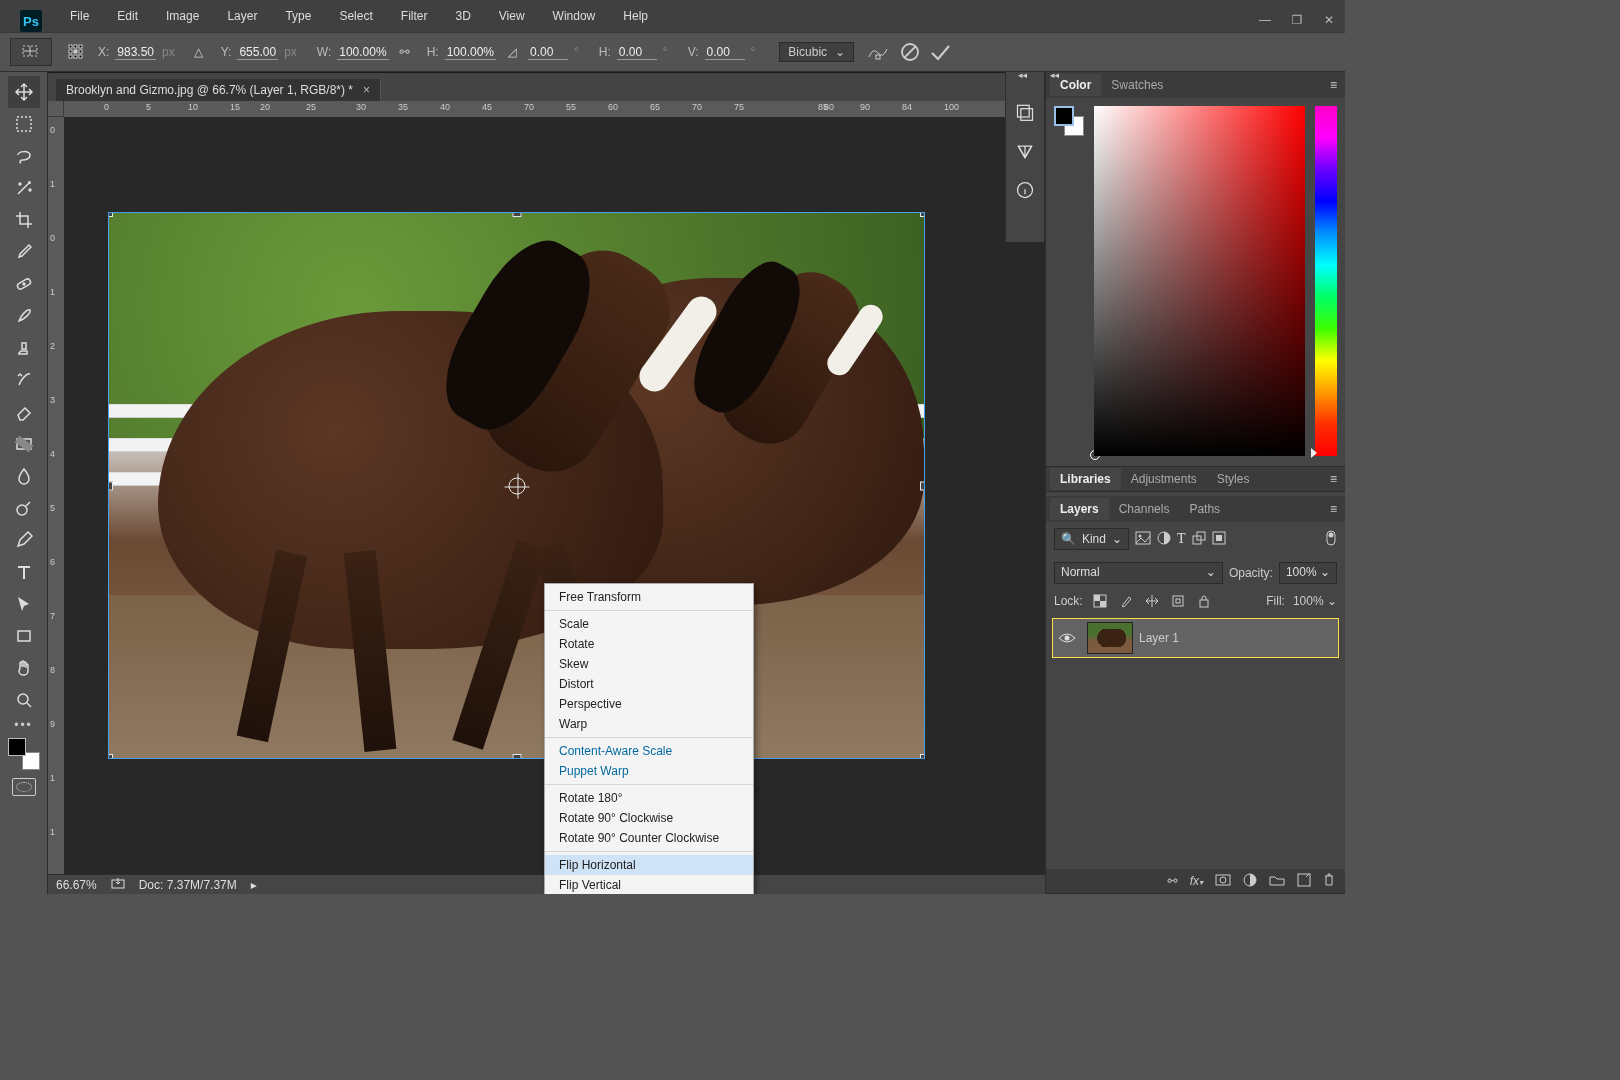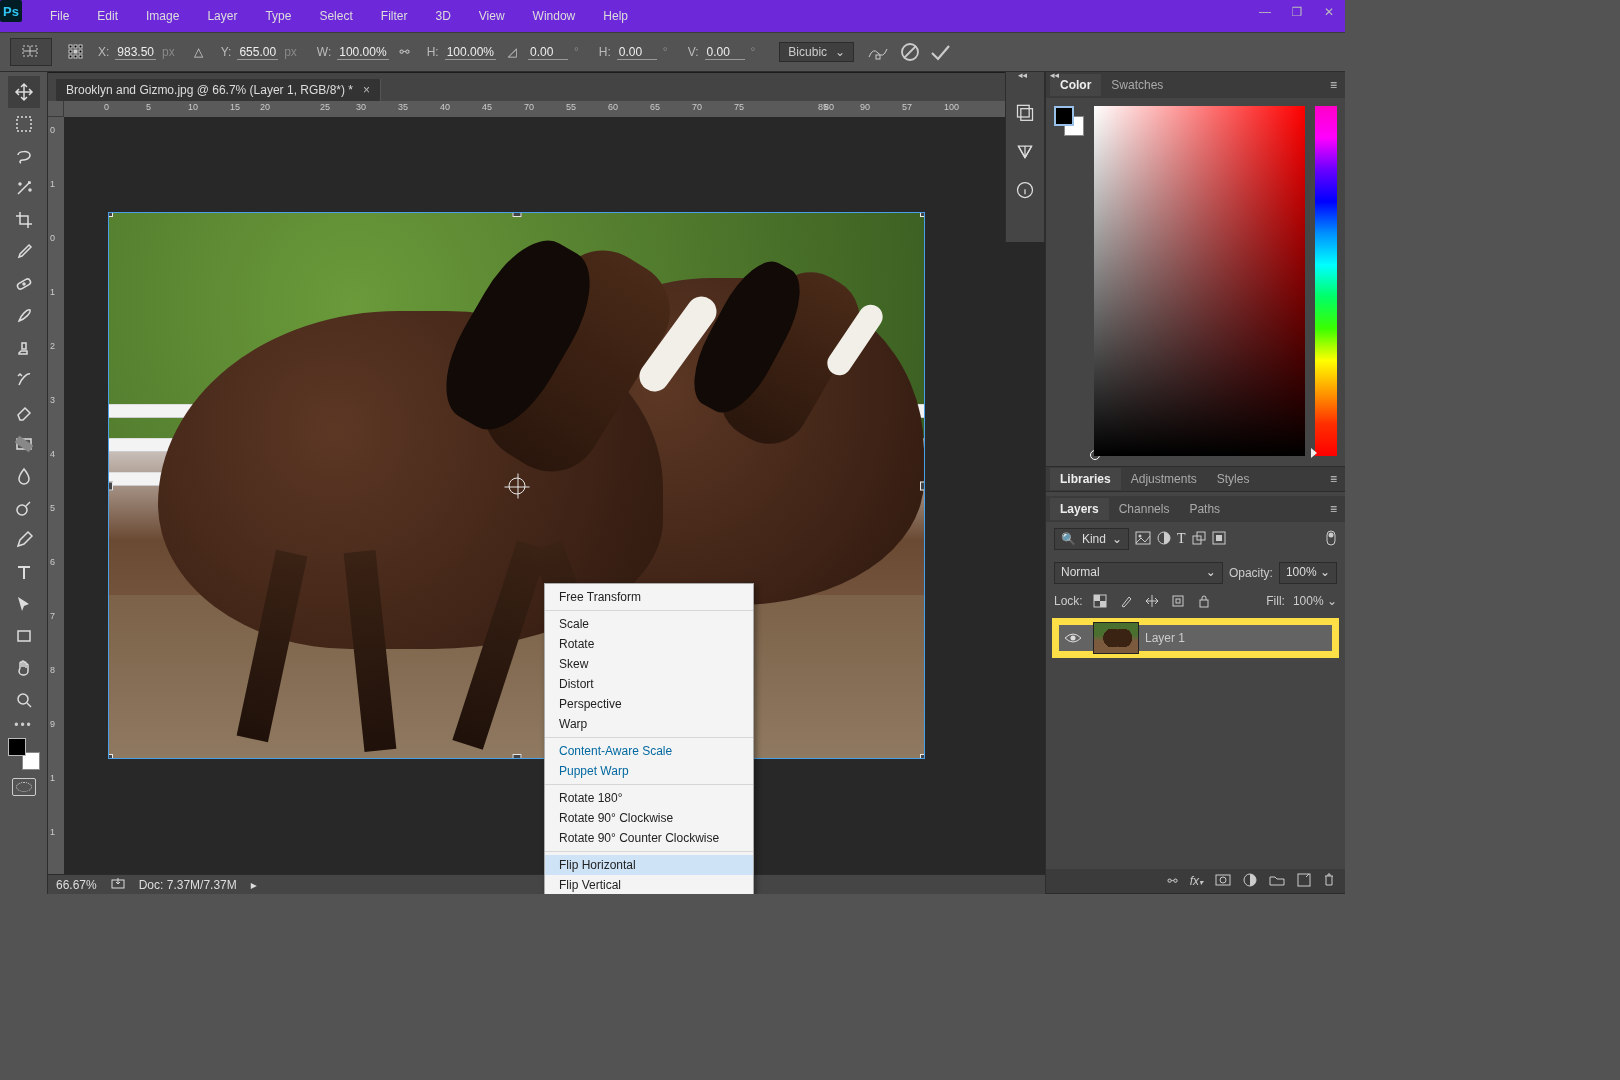--- a/index.html
+++ b/index.html
@@ -1,19 +1,19 @@
 <!DOCTYPE html>
 <html><head>
 <meta charset="utf-8">
 <style>
   * { margin:0; padding:0; box-sizing:border-box; font-family: "Segoe UI", Tahoma, sans-serif; font-size:12px; user-select:none; }
   body { width:1345px; height:894px; background:#535353; color:#ccc; overflow:hidden; position:relative; }
 
   
-  .menubar { height:32px; background:#6d28d9; display:flex; align-items:flex-start; padding-left:0; }
+  .menubar { height:32px; background:#404040; display:flex; align-items:flex-end; padding-left:20px; }
   .ps-logo { width:22px; height:22px; background:#001d26; color:#31c5f4; font-weight:bold; font-size:13px; display:flex; align-items:center; justify-content:center; border-radius:2px; margin-right:14px; }
   .menubar .menu-item { padding:0 14px; height:32px; line-height:32px; color:#ddd; }
   .win-controls { margin-left:auto; display:flex; }
   .win-controls div { width:32px; height:24px; display:flex; align-items:center; justify-content:center; color:#bbb; }
 
   
   .options-bar { height:40px; background:#535353; border-top:1px solid #3a3a3a; border-bottom:1px solid #2d2d2d; display:flex; align-items:center; padding-left:10px; gap:6px; }
   .opt-label { color:#bbb; margin-left:6px; }
   .opt-val { color:#eee; border-bottom:1px solid #999; padding:0 2px; min-width:40px; text-align:left; }
   .opt-unit { color:#888; margin-right:8px; }
@@ -95,21 +95,21 @@
   .sat-pick{position:absolute; width:10px;height:10px;border:1.5px solid #fff;border-radius:50%; left:-4px; bottom:-4px;}
   .hue-strip{ width:22px; height:350px; background:linear-gradient(to bottom,#ff00c8,#ff00ff,#6a00ff,#0000ff,#0090ff,#00ffff,#00ff66,#3cff00,#ffff00,#ff9a00,#ff2e00,#ff0000); position:relative;}
   .hue-strip .h-pick{position:absolute;bottom:-2px;left:-4px;width:0;height:0;border-top:5px solid transparent;border-bottom:5px solid transparent;border-left:6px solid #eee;}
   
   .mid-tabs{height:24px;background:#3b3b3b;display:flex;align-items:center;padding-left:4px;}
   
   .layers-controls{display:flex;align-items:center;gap:6px;padding:6px 8px;}
   .layers-controls select,.layers-controls .sel{background:#3f3f3f;border:1px solid #2b2b2b;color:#ddd;padding:2px 6px;height:22px;}
   .layers-lock{display:flex;align-items:center;gap:8px;padding:2px 8px 8px 8px;}
   .layers-lock .ico{color:#ccc;display:flex;align-items:center;justify-content:center;width:18px;height:18px;}
-  .layer-row{display:flex;align-items:center;height:40px;background:#636363;margin:0 6px;border:7px solid #fde047;}
+  .layer-row{display:flex;align-items:center;height:40px;background:#636363;margin:0 6px;border:1px solid #fde047;}
   .layer-row .eye{width:28px;display:flex;align-items:center;justify-content:center;color:#ddd;}
   .layer-row .thumb{width:46px;height:32px;background:linear-gradient(#4a7030 40%,#7b5a3e 60%);border:1px solid #222;margin:0 6px;position:relative;}
   .layer-row .thumb::after{content:"";position:absolute;inset:6px 6px 6px 6px;background:radial-gradient(circle at 40% 50%,#3b2314 45%,transparent 46%),radial-gradient(circle at 70% 50%,#3b2314 40%,transparent 41%);}
   .layer-footer{position:absolute;bottom:0;left:0;right:0;height:24px;background:#3b3b3b;display:flex;align-items:center;justify-content:flex-end;gap:12px;padding:0 10px;color:#c8c8c8;}
 
   
   .collapsed-strip{ position:absolute; top:72px; right:300px; width:40px; background:#454545; border-left:1px solid #2d2d2d; border-right:1px solid #2d2d2d; display:flex;flex-direction:column;align-items:center;gap:16px;padding-top:30px;}
   .collapsed-strip .ci{color:#ddd;}
   .collapsed-strip .ci svg{width:20px;height:20px;stroke:#ddd;fill:none;stroke-width:1.5;}
 
@@ -338,35 +338,35 @@
     </div>
   </div>
   <div class="canvas-wrap">
     <div class="ruler-corner"></div>
     <div class="ruler-h" id="ruler-h">
         <span class="tick" style="left: 40px;">0</span>
         <span class="tick" style="left: 82px;">5</span>
         <span class="tick" style="left: 124px;">10</span>
         <span class="tick" style="left: 166px;">15</span>
         <span class="tick" style="left: 196px;">20</span>
-        <span class="tick" style="left: 256px;">25</span>
+        <span class="tick" style="left: 242px;">25</span>
         <span class="tick" style="left: 292px;">30</span>
         <span class="tick" style="left: 334px;">35</span>
         <span class="tick" style="left: 376px;">40</span>
         <span class="tick" style="left: 418px;">45</span>
         <span class="tick" style="left: 460px;">70</span>
         <span class="tick" style="left: 502px;">55</span>
         <span class="tick" style="left: 544px;">60</span>
         <span class="tick" style="left: 586px;">65</span>
         <span class="tick" style="left: 628px;">70</span>
         <span class="tick" style="left: 670px;">75</span>
         <span class="tick" style="left: 712px; margin-left: 48px;">80</span>
         <span class="tick" style="left: 754px;">85</span>
         <span class="tick" style="left: 796px;">90</span>
-        <span class="tick" style="left: 838px;">57</span>
+        <span class="tick" style="left: 838px;">84</span>
         <span class="tick" style="left: 880px;">100</span>
       </div>
     <div class="ruler-v" id="ruler-v">
         <span class="tick" style="top: 8px;">0</span>
         <span class="tick" style="top: 62px;">1</span>
         <span class="tick" style="top: 116px;">0</span>
         <span class="tick" style="top: 170px;">1</span>
         <span class="tick" style="top: 224px;">2</span>
         <span class="tick" style="top: 278px;">3</span>
         <span class="tick" style="top: 332px;">4</span>

